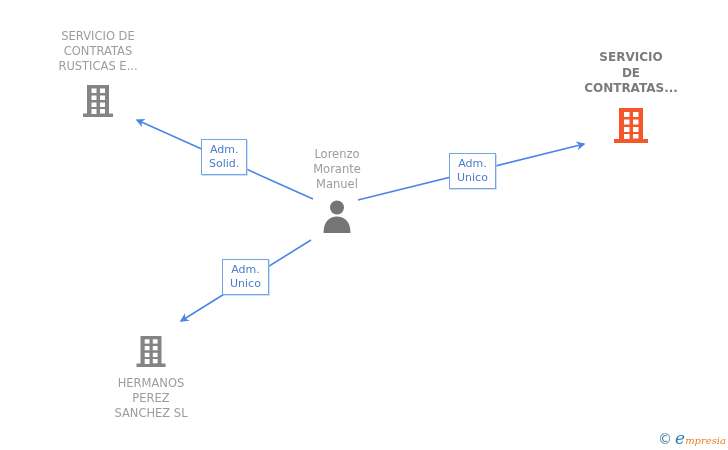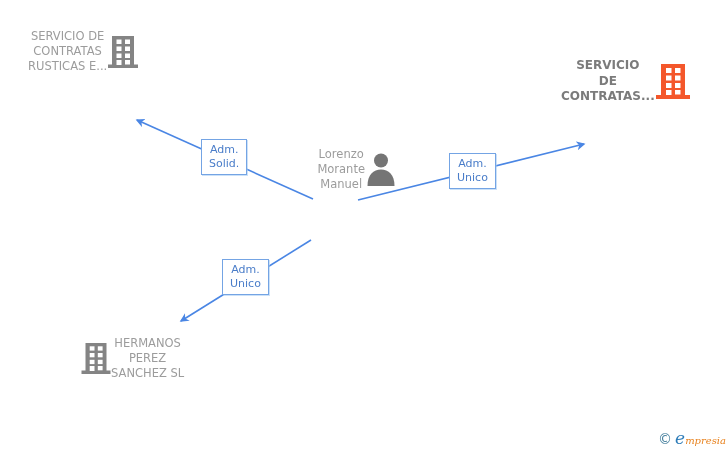--- a/index.html
+++ b/index.html
@@ -12,21 +12,21 @@
     font-family: "DejaVu Sans", "Liberation Sans", sans-serif;
   }
   .edges-layer {
     position: absolute;
     left: 0; top: 0;
     width: 728px; height: 450px;
   }
   .node {
     position: absolute;
     display: flex;
-    flex-direction: row;
+    flex-direction: column;
     align-items: center;
     text-align: center;
     cursor: pointer;
   }
   .node-label {
     font-size: 11.5px;
     line-height: 15px;
     color: #9c9c9c;
     white-space: pre-line;
   }
@@ -106,21 +106,21 @@
       <rect x="18" y="3.5" width="5" height="4.5" fill="#ffffff"></rect>
       <rect x="9.5" y="10.5" width="5" height="4.5" fill="#ffffff"></rect>
       <rect x="18" y="10.5" width="5" height="4.5" fill="#ffffff"></rect>
       <rect x="9.5" y="17.5" width="5" height="4.5" fill="#ffffff"></rect>
       <rect x="18" y="17.5" width="5" height="4.5" fill="#ffffff"></rect>
       <rect x="9.5" y="24" width="5" height="5" fill="#ffffff"></rect>
       <rect x="18" y="24" width="5" height="4.5" fill="#ffffff"></rect>
     </svg>
   </div>
 
-  <div class="node" style="left:561px; top:58px; width:140px;">
+  <div class="node" style="left:561px; top:50px; width:140px;">
     <div class="node-label bold">SERVICIO
 DE
 CONTRATAS...</div>
     <div class="icon-gap"></div>
     <svg width="36" height="35" viewBox="0 0 36 35">
       <rect x="1" y="31" width="34" height="4" fill="#f4572b"></rect>
       <rect x="6" y="0" width="24" height="31" fill="#f4572b"></rect>
       <rect x="11" y="4" width="5.5" height="5" fill="#ffffff"></rect>
       <rect x="20" y="4" width="5.5" height="5" fill="#ffffff"></rect>
       <rect x="11" y="11.5" width="5.5" height="5" fill="#ffffff"></rect>

